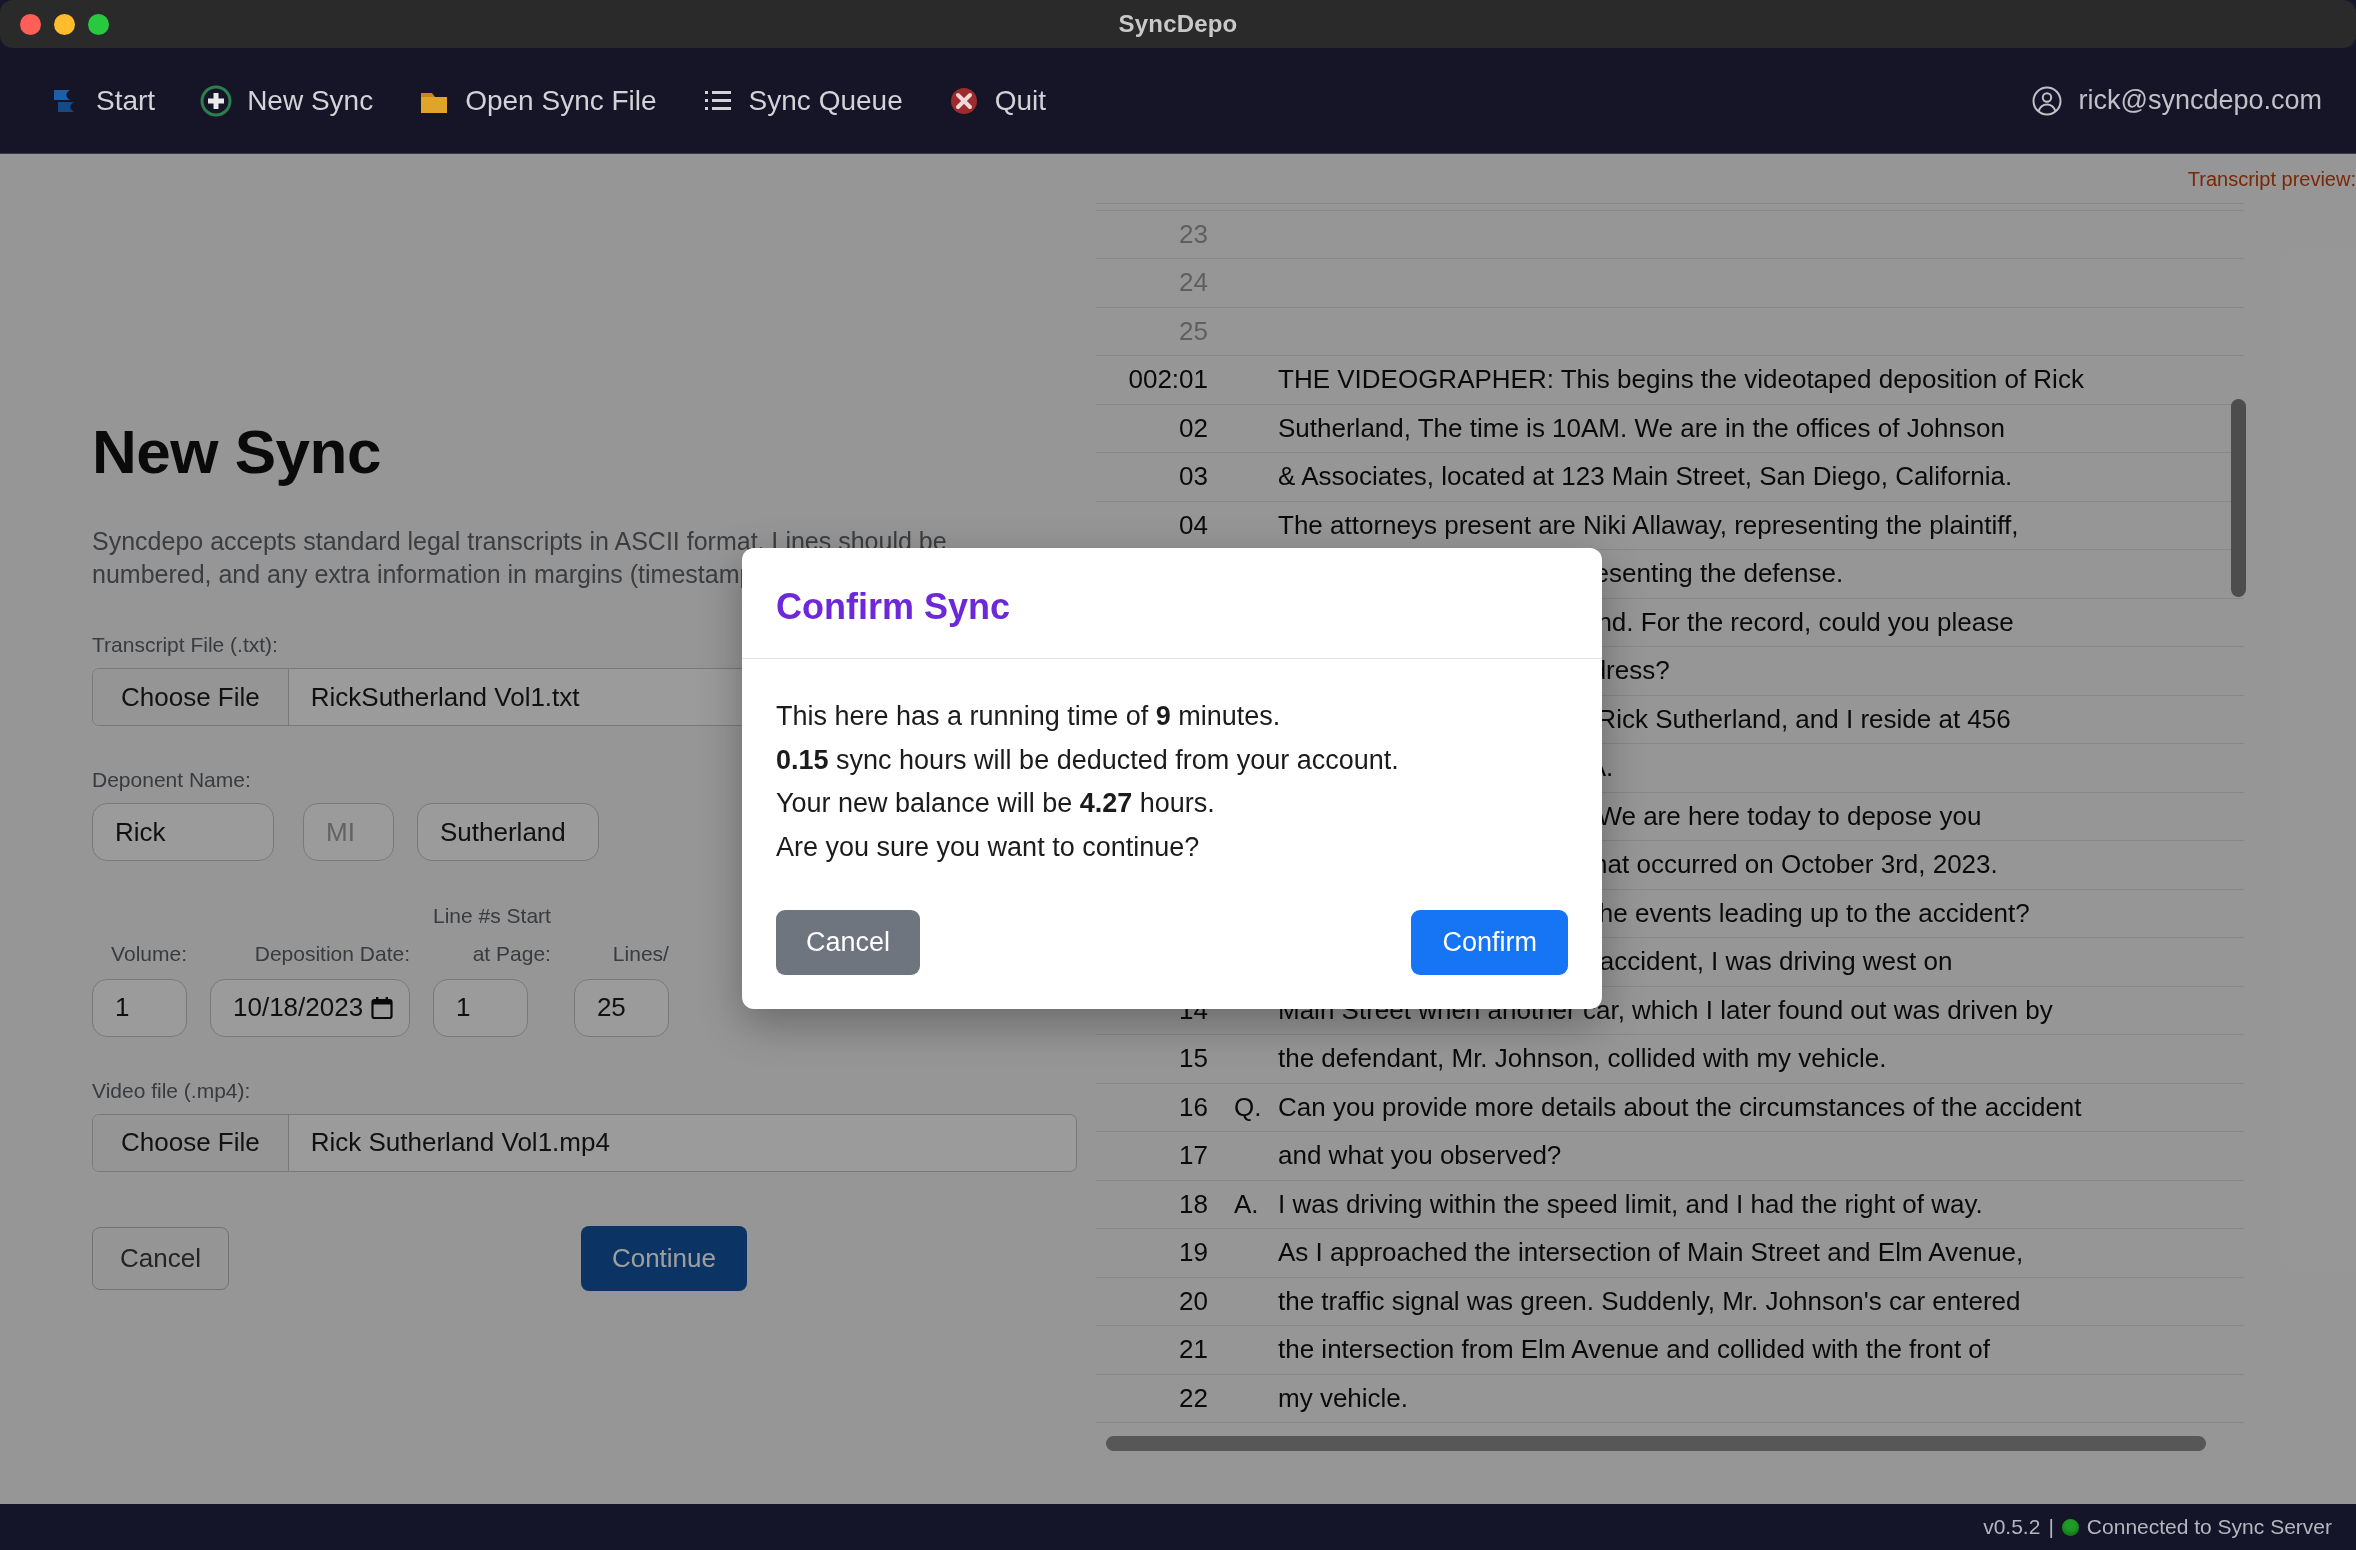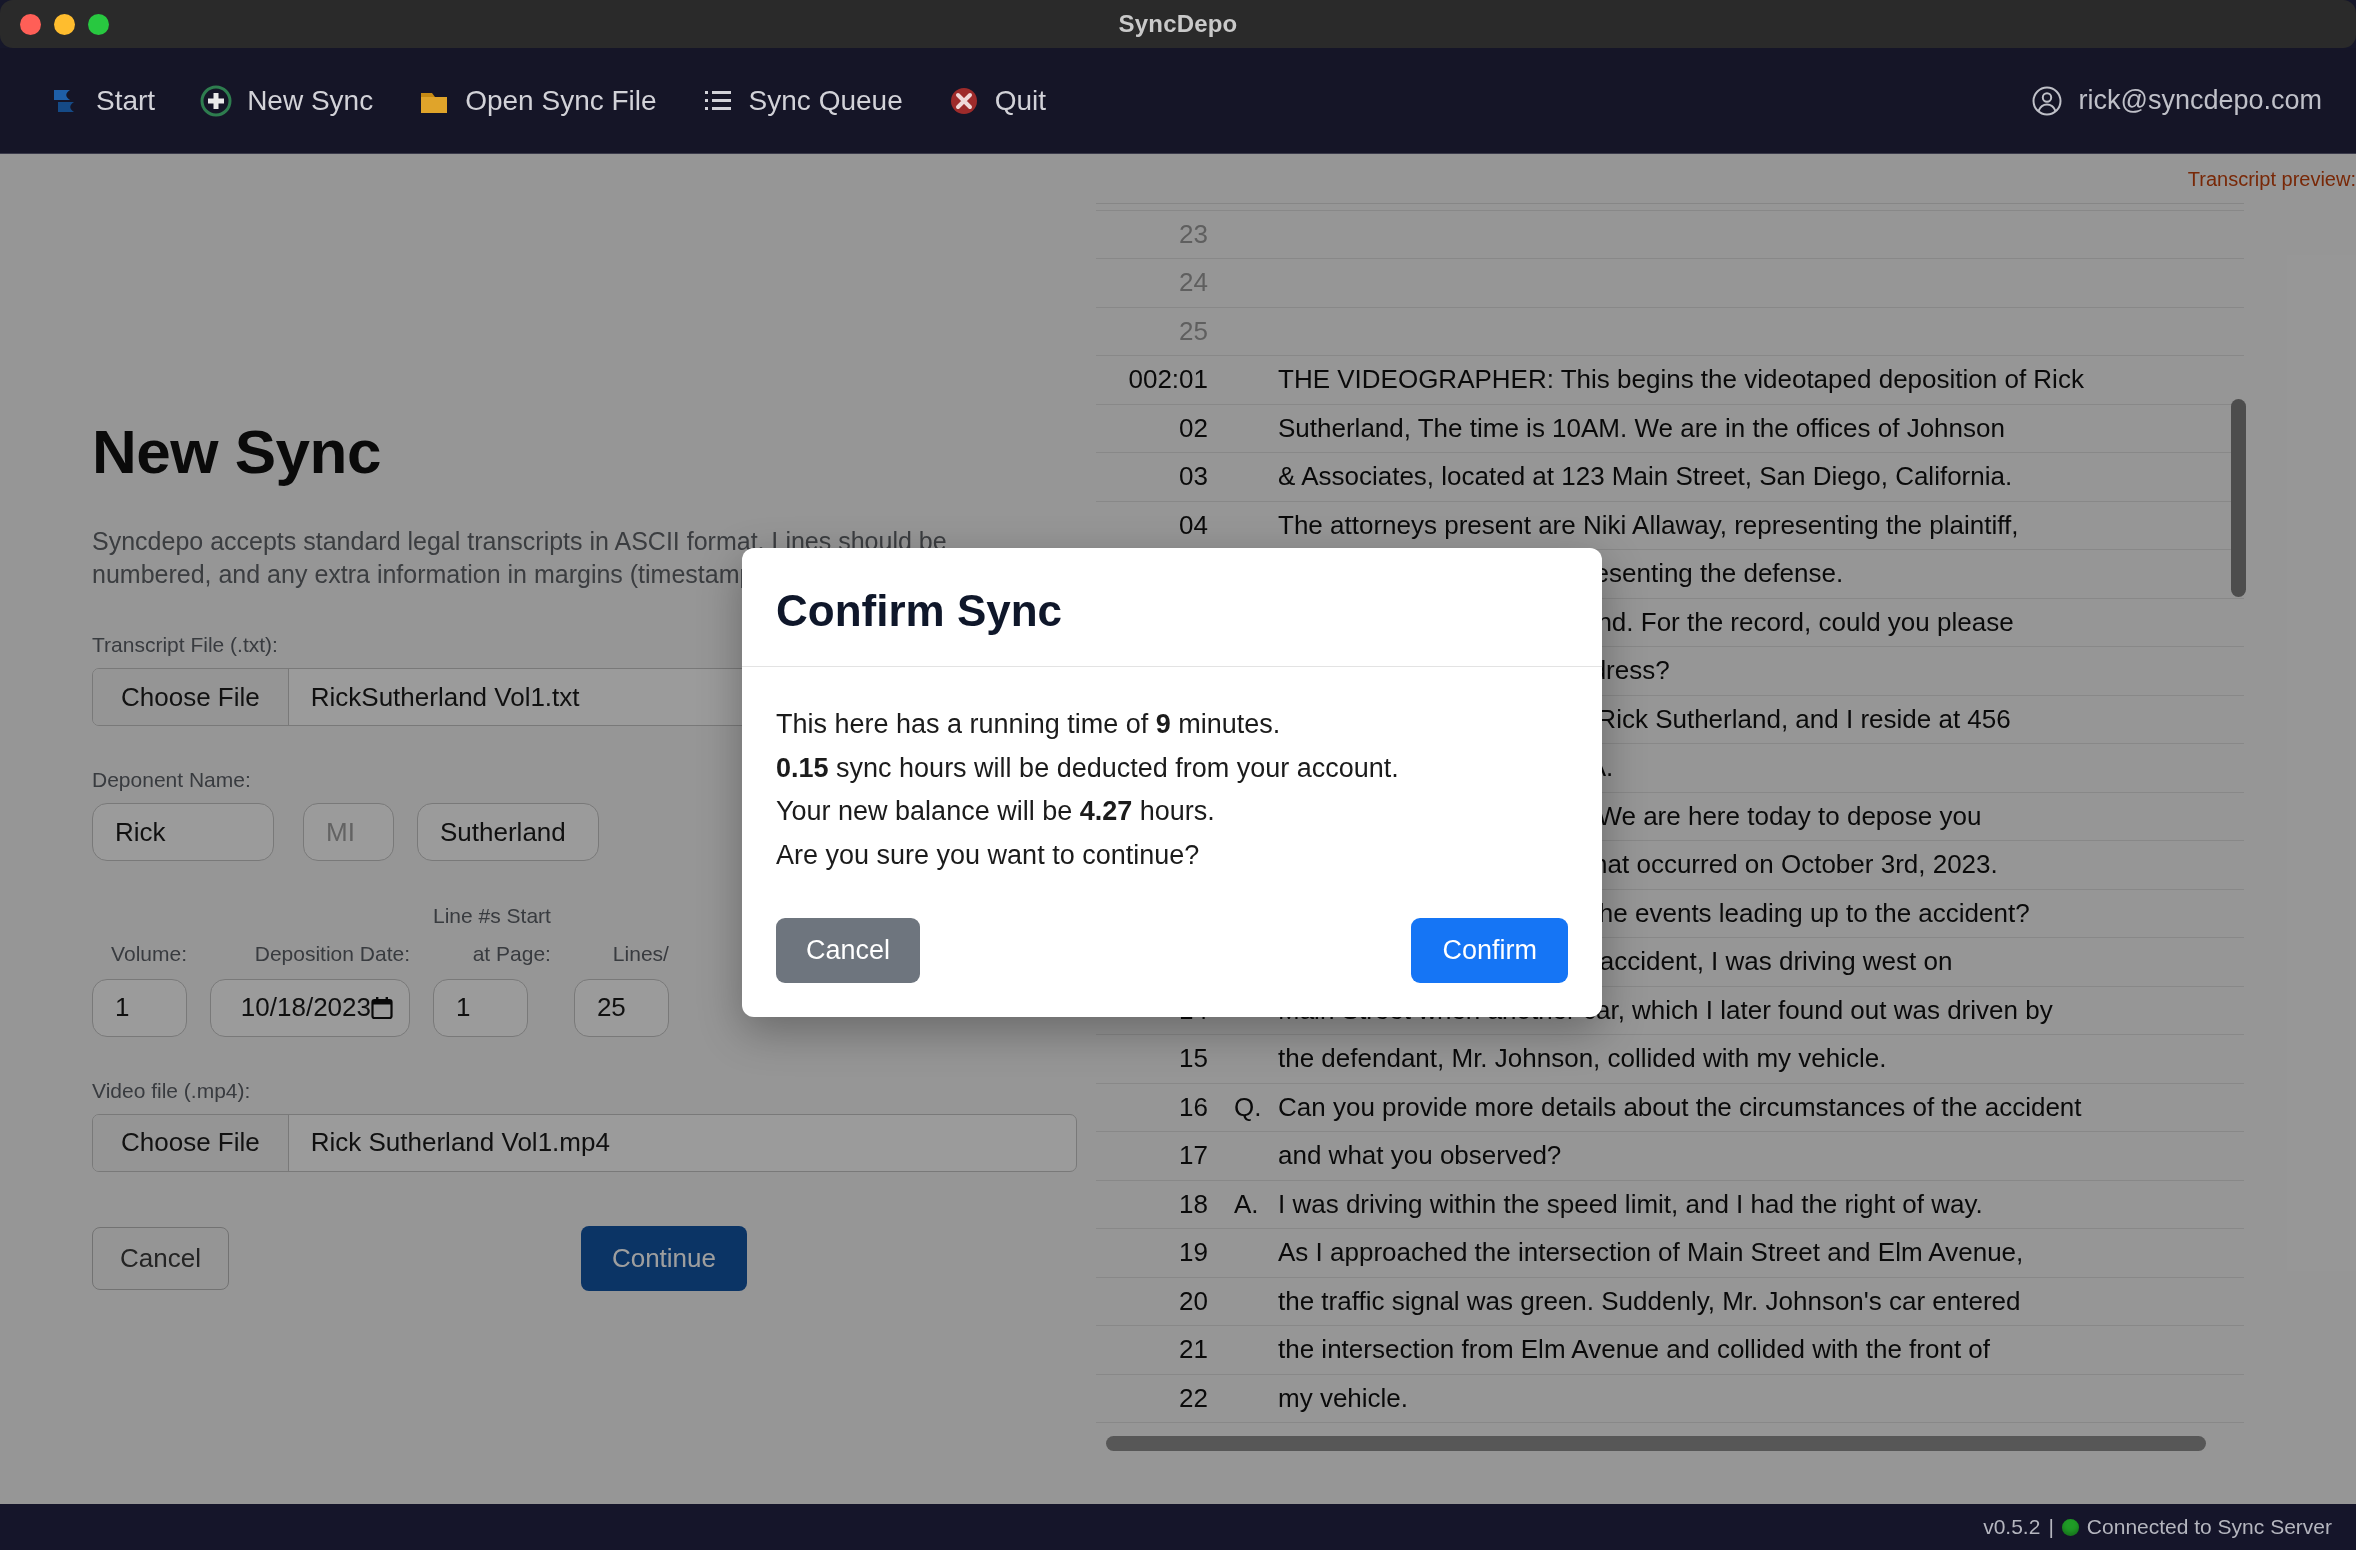--- a/index.html
+++ b/index.html
@@ -110,21 +110,21 @@
   }
   .inp.ph { color: #a0a0a0; margin-left: 6px; }
   .w-first { width: 182px; }
   .w-mi { width: 91px; }
   .w-last { width: 182px; }
   .metarow { display: flex; gap: 23px; align-items: flex-end; }
   .metacol { display: flex; flex-direction: column; }
   .metacol .field-label { min-height: 26px; text-align: right; }
   .label2 { line-height: 1.28; }
   .w-vol { width: 95px; }
-  .w-date { width: 200px; justify-content: flex-end; padding-right: 16px; }
+  .w-date { width: 200px; justify-content: space-between; padding-right: 16px; }
   .w-page { width: 95px; }
   .w-lines { width: 95px; }
   .cal { width: 22px; height: 24px; flex: 0 0 22px; }
   .btnrow {
     display: flex; justify-content: space-between; align-items: center;
     width: 655px; margin-top: 54px;
   }
   .btn-cancel-form {
     border: 1px solid #b9b9b9; border-radius: 8px; background: #f0f0f0;
     padding: 15px 27px; font-size: 26px; color: #3b3b3b; cursor: pointer;
@@ -209,21 +209,21 @@
     position: absolute; left: 742px; top: 548px;
     width: 860px;
     background: #fff; border-radius: 12px;
     box-shadow: 0 14px 44px rgba(0,0,0,.30);
     overflow: hidden;
   }
   .dlg-head {
     padding: 38px 34px 30px 34px;
     border-bottom: 1px solid #e3e3e3;
   }
-  .dlg-title { font-size: 44px; font-weight: bold; color: #0f172a; }
+  .dlg-title { font-size: 36px; font-weight: bold; color: #6d28d9; }
   .dlg-body { padding: 36px 34px 40px 34px; }
   .dlg-body p { font-size: 27px; color: #1b1b1b; line-height: 1.62; }
   .dlg-body b { font-weight: bold; }
   .dlg-foot {
     display: flex; justify-content: space-between; align-items: center;
     padding: 0 34px 34px 34px;
   }
   .btn-cancel-dlg {
     border: none; border-radius: 9px; background: #6e757e;
     padding: 17px 30px; font-size: 27px; color: #fff; cursor: pointer;

